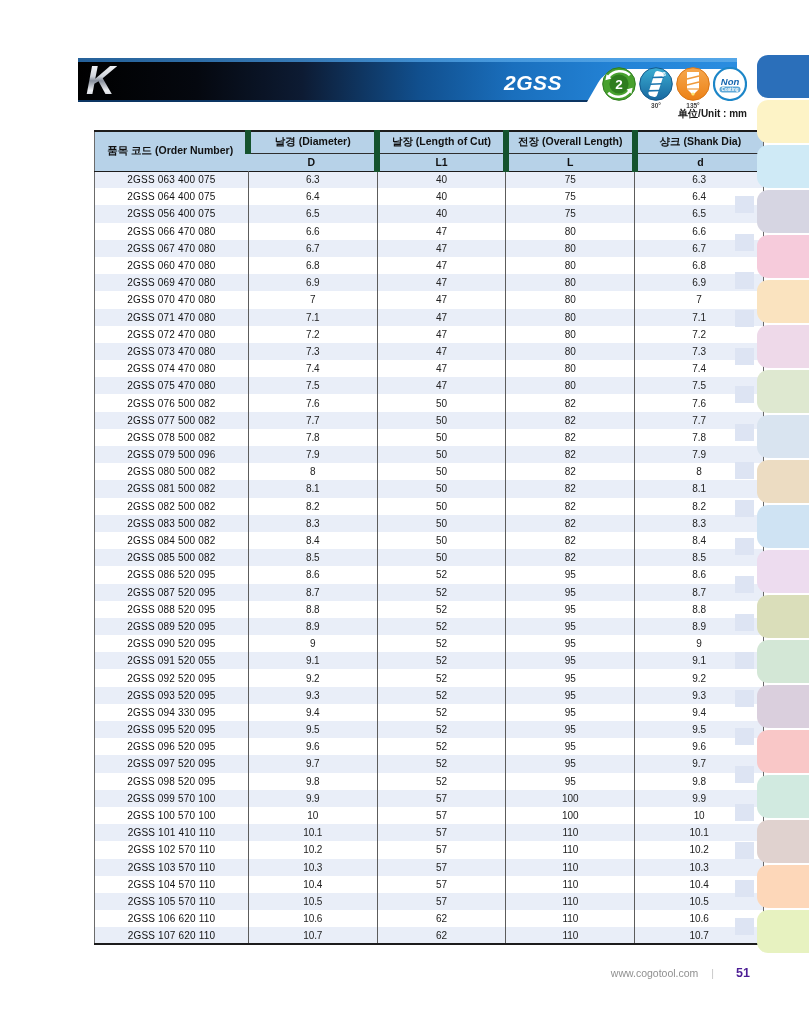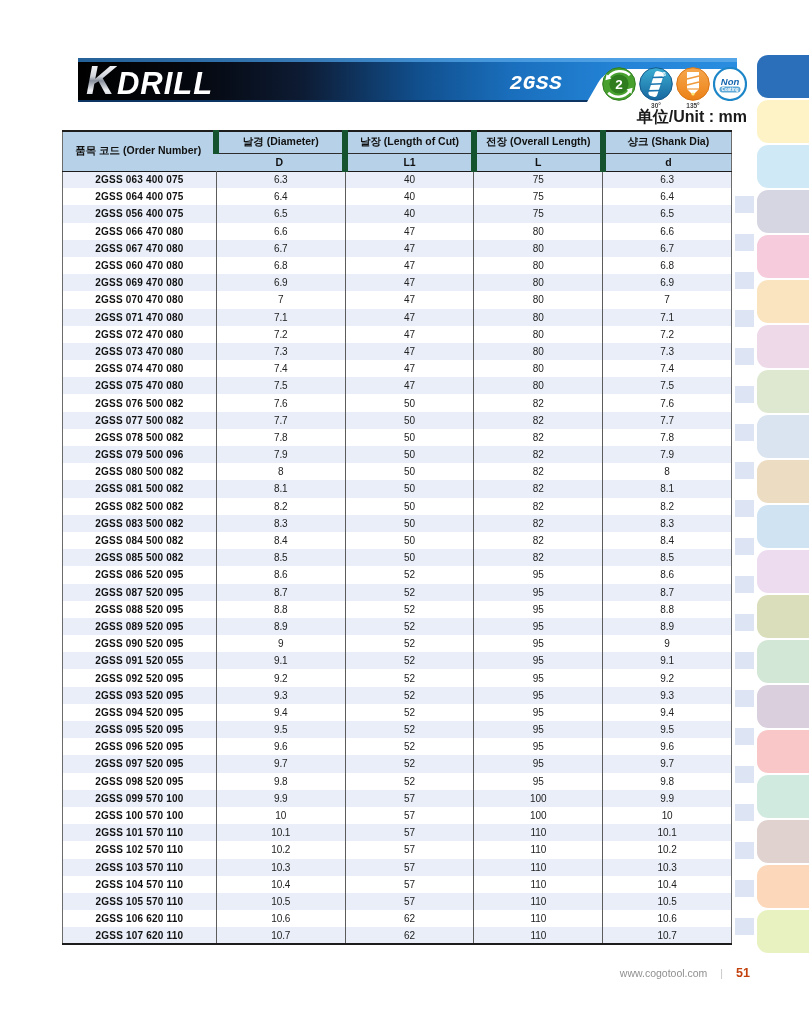--- a/index.html
+++ b/index.html
@@ -35,59 +35,59 @@
     background:linear-gradient(180deg,#ffffff 0%,#d2d6dd 40%,#878e9b 52%,#eef0f3 78%,#b9bec8 100%);
     -webkit-background-clip:text; background-clip:text; color:transparent;
     text-shadow:none; padding-right:2px;
   }
   .logo-drill {
     font-size:31px; font-weight:800; font-style:italic; color:#ffffff;
     letter-spacing:1px; line-height:38px;
   }
   .series-label {
     position:absolute; right:175px; bottom:5px; z-index:2;
-    color:#ffffff; font-size:21px; font-weight:800; font-style:italic; letter-spacing:0.5px;font-family:Liberation Mono, monospace;
+    color:#ffffff; font-size:21px; font-weight:800; font-style:italic; letter-spacing:0.5px;
   }
 
   
   .spec-icons {
     position:absolute; left:601px; top:67px; display:flex; gap:1px; z-index:6;
   }
   .spec-icon { width:36px; display:flex; flex-direction:column; align-items:center; }
   .spec-icon svg { width:34px; height:34px; display:block; }
   .icon-sublabel { font-size:6.5px; font-weight:700; color:#444; height:9px; line-height:9px; }
 
   
   .unit-note {
-    position:absolute; right:62px; top:107px; font-size:16px; font-weight:700; color:#1a1a1a;
-  }
-
-  
-  .spec-table-wrap { position:absolute; left:62px; top:130px; width:670px; }
+    position:absolute; right:62px; top:107px; font-size:10px; font-weight:700; color:#1a1a1a;
+  }
+
+  
+  .spec-table-wrap { position:absolute; left:94px; top:130px; width:670px; }
   table.spec-table {
     width:100%; border-collapse:collapse; table-layout:fixed;
     border-top:2px solid #1c1c1c; border-bottom:2px solid #1c1c1c;
     border-left:1px solid #6b6b6b; border-right:1px solid #6b6b6b;
   }
   .spec-table col.c-order { width:23%; }
   .spec-table col.c-val { width:19.25%; }
   .spec-table thead th {
     background:#b7d2e8; color:#111; font-size:10.5px; font-weight:700;
     border-left:6px solid #14532d; vertical-align:middle; text-align:center;
   }
   .spec-table thead tr.h1 th { height:22px; }
   .spec-table thead tr.h2 th { height:18px; border-top:1px solid #2e2e2e; }
   .spec-table thead th:first-child { border-left:none; }
   .spec-table thead { border-bottom:1.5px solid #1c1c1c; }
   .spec-table tbody td {
     height:17.2px; text-align:center; vertical-align:middle;
     font-size:10px; color:#222; border-left:1px solid #5c5c5c; padding:0;
     letter-spacing:-0.1px;
   }
-  .spec-table tbody td:first-child { border-left:none; font-weight:700; color:#111; letter-spacing:0.2px; }
+  .spec-table tbody td:first-child { border-left:none; font-weight:400; color:#111; letter-spacing:0.2px; }
   .spec-table tbody tr:nth-child(odd) { background:#e9eef8; }
   .spec-table tbody tr:nth-child(even) { background:#ffffff; }
 
   
   .dash-separator {
     position:absolute; left:735px; top:196px; width:19px; height:748px;
     background:repeating-linear-gradient(to bottom,#dde4f3 0 17px,transparent 17px 38px);
   }
 
   
@@ -96,29 +96,28 @@
     width:52px; height:43px; margin-bottom:2px;
     border-radius:11px 0 0 11px;
   }
 
   
   .page-footer {
     position:absolute; left:430px; top:966px; width:320px; text-align:right;
     font-size:10.5px; color:#909090;
   }
   .footer-sep { color:#c4c4c4; margin:0 13px; }
-  .footer-page { color:#c2410c; font-weight:700; font-size:12.5px; }
+  .footer-page { color:#4c1d95; font-weight:700; font-size:12.5px;margin-left:9px; }
 </style>
 </head>
 <body>
 
 <div class="header-bar">
   <div class="logo">
     <span class="logo-k">K</span>
-    <span class="logo-drill">DRILL</span>
   </div>
   <div class="series-label">2GSS</div>
 </div>
 
 <div class="spec-icons">
   <div class="spec-icon">
     <svg viewBox="0 0 34 34">
       <circle cx="17" cy="17" r="16.3" fill="#48a12e" stroke="#2f7d1e" stroke-width="1"></circle>
       <path d="M27.8 8.2 A14.2 14.2 0 0 0 6.6 9.8" stroke="#ffffff" stroke-width="2.6" fill="none"></path>
       <polygon points="4.6,7.2 9.6,11.6 3.4,13.2" fill="#ffffff"></polygon>
@@ -414,21 +413,21 @@
           <td>9.2</td>
         </tr>
         <tr>
           <td>2GSS 093 520 095</td>
           <td>9.3</td>
           <td>52</td>
           <td>95</td>
           <td>9.3</td>
         </tr>
         <tr>
-          <td>2GSS 094 520 095</td>
+          <td>2GSS 094 330 095</td>
           <td>9.4</td>
           <td>52</td>
           <td>95</td>
           <td>9.4</td>
         </tr>
         <tr>
           <td>2GSS 095 520 095</td>
           <td>9.5</td>
           <td>52</td>
           <td>95</td>
@@ -463,21 +462,21 @@
           <td>9.9</td>
         </tr>
         <tr>
           <td>2GSS 100 570 100</td>
           <td>10</td>
           <td>57</td>
           <td>100</td>
           <td>10</td>
         </tr>
         <tr>
-          <td>2GSS 101 570 110</td>
+          <td>2GSS 101 410 110</td>
           <td>10.1</td>
           <td>57</td>
           <td>110</td>
           <td>10.1</td>
         </tr>
         <tr>
           <td>2GSS 102 570 110</td>
           <td>10.2</td>
           <td>57</td>
           <td>110</td>

